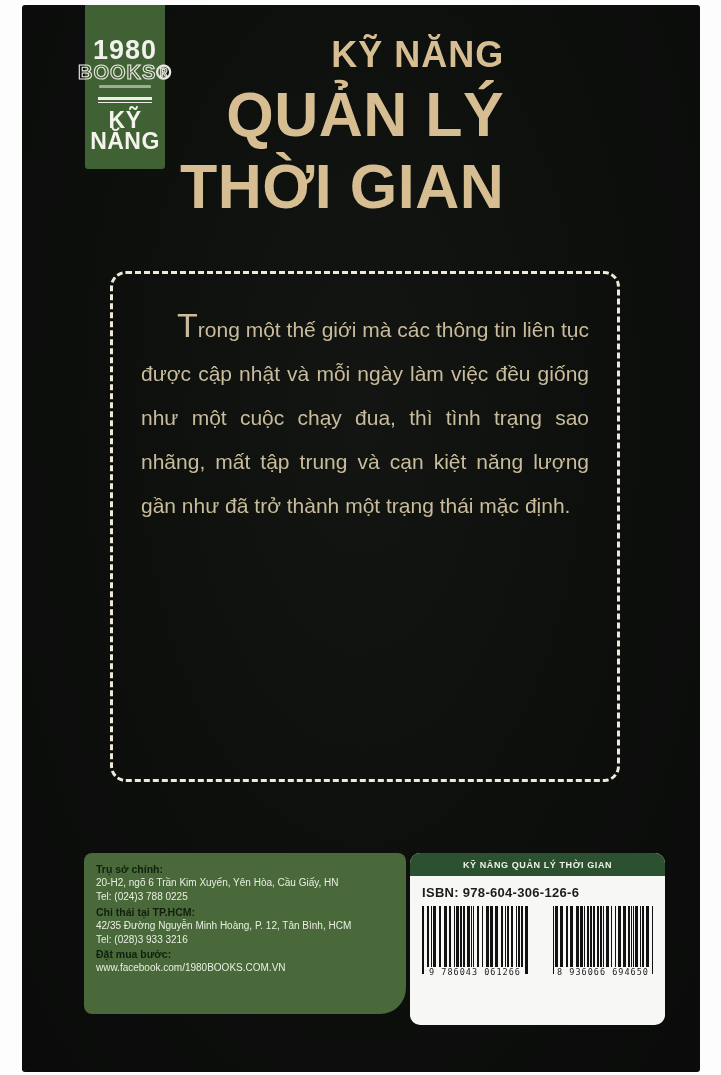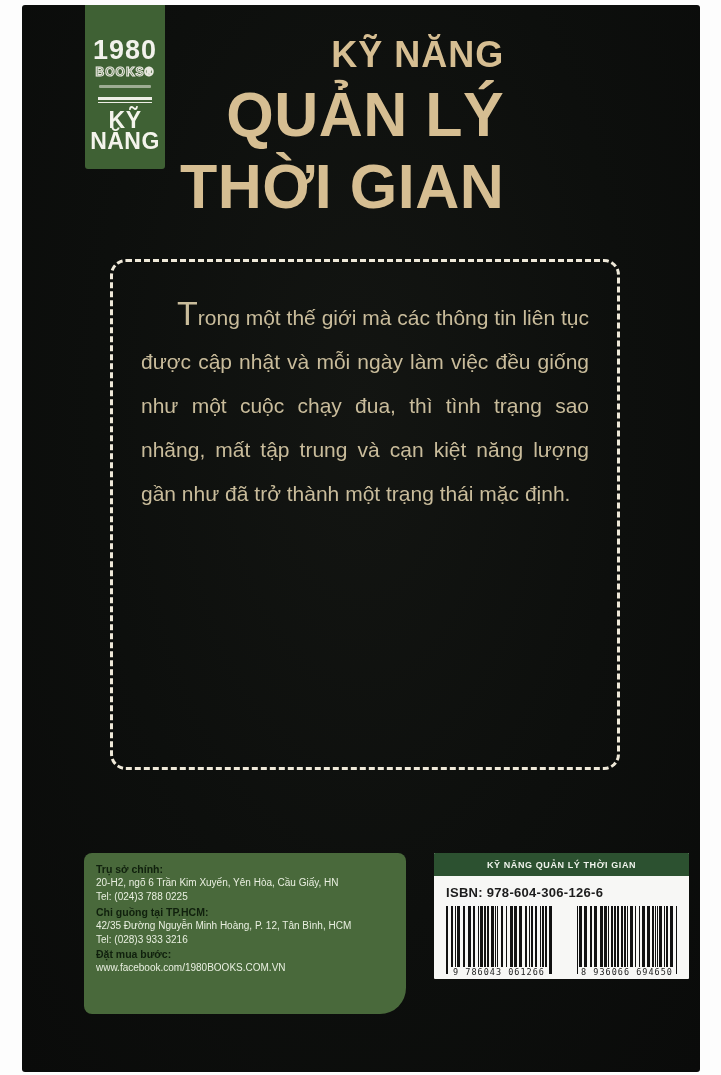--- a/index.html
+++ b/index.html
@@ -31,21 +31,21 @@
     display: flex; flex-direction: column; align-items: center;
     padding-top: 32px;
     border-radius: 0 0 3px 3px;
   }
   .brand-1980 {
     color: #f2f2ec; font-weight: 700; font-size: 27px; line-height: 26px;
     letter-spacing: 1px;
   }
   .brand-books {
     color: transparent; -webkit-text-stroke: 1.1px #e8e8df;
-    font-weight: 700; font-size: 12px; line-height: 19px; letter-spacing: 1px;
+    font-weight: 700; font-size: 20px; line-height: 19px; letter-spacing: 1px;
   }
   .brand-tagline-bar {
     width: 52px; height: 3px; margin-top: 3px;
     background: rgba(235,235,225,0.55);
     border-radius: 1px;
   }
   .badge-divider {
     width: 54px; height: 0; margin: 9px 0 7px 0;
     border-top: 3px solid #eeeee6;
     border-bottom: 1px solid #eeeee6;
@@ -63,21 +63,21 @@
     letter-spacing: 1px;
   }
   .title-line {
     color: #d6be92; font-weight: 700; font-size: 61px; line-height: 72px;
     letter-spacing: 0.5px; transform: scaleY(1.04); transform-origin: left top;
   }
 
   
   .blurb-box {
     position: absolute;
-    left: 88px; top: 254px;
+    left: 88px; top: 266px;
     width: 510px; height: 511px;
     border: 3px dashed #efe9d9;
     border-radius: 16px;
     padding: 34px 28px 0 28px;
     color: #c9bc9b;
     font-size: 21px; line-height: 44px;
     text-align: justify;
   }
   .blurb-p { text-indent: 36px; }
   .blurb-p + .blurb-p { margin-top: 12px; }
@@ -94,25 +94,24 @@
     overflow: hidden;
   }
   .pub-line { font-size: 10px; line-height: 14.2px; white-space: nowrap; }
   .pub-line.heading { color: #10200d; font-weight: 700; font-size: 10.5px; }
   .pub-line.normal { color: #e9efe0; }
 
   
   .barcode-panel {
     position: absolute;
     left: 388px; top: 848px;
-    width: 255px; height: 126px;
+    width: 255px; height: 172px;
     background: #f7f7f5;
-    border-radius: 1px;
+    border-radius: 10px;
     overflow: hidden;
-    margin-left: 24px;
   }
   .barcode-header {
     height: 25px; background: #2c5130;
     display: flex; align-items: center; justify-content: center;
     color: #f0f3ec; font-weight: 700; font-size: 9px; letter-spacing: 0.6px;
     border-bottom: 2px solid #f7f7f5;
   }
   .isbn-line {
     color: #1c1c1c; font-weight: 700; font-size: 13px;
     margin: 7px 0 4px 12px; letter-spacing: 0.3px;
@@ -154,21 +153,21 @@
 
     <div class="blurb-box">
       <p class="blurb-p"><span class="blurb-initial">T</span><span>rong một thế giới mà các thông tin liên tục được cập nhật và mỗi ngày làm việc đều giống như một cuộc chạy đua, thì tình trạng sao nhãng, mất tập trung và cạn kiệt năng lượng gần như đã trở thành một trạng thái mặc định.</span></p>
     </div>
 
     <div class="publisher-box">
       <div>
           <div class="pub-line heading">Trụ sở chính:</div>
           <div class="pub-line normal">20-H2, ngõ 6 Trần Kim Xuyến, Yên Hòa, Cầu Giấy, HN</div>
           <div class="pub-line normal">Tel: (024)3 788 0225</div>
-          <div class="pub-line heading">Chi guồng tại TP.HCM:</div>
+          <div class="pub-line heading">Chi thái tại TP.HCM:</div>
           <div class="pub-line normal">42/35 Đường Nguyễn Minh Hoàng, P. 12, Tân Bình, HCM</div>
           <div class="pub-line normal">Tel: (028)3 933 3216</div>
           <div class="pub-line heading">Đặt mua bước:</div>
           <div class="pub-line normal">www.facebook.com/1980BOOKS.COM.VN</div>
         </div>
     </div>
 
     <div class="barcode-panel">
       <div class="barcode-header">KỸ NĂNG QUẢN LÝ THỜI GIAN</div>
       <div class="isbn-line">ISBN: 978-604-306-126-6</div>

